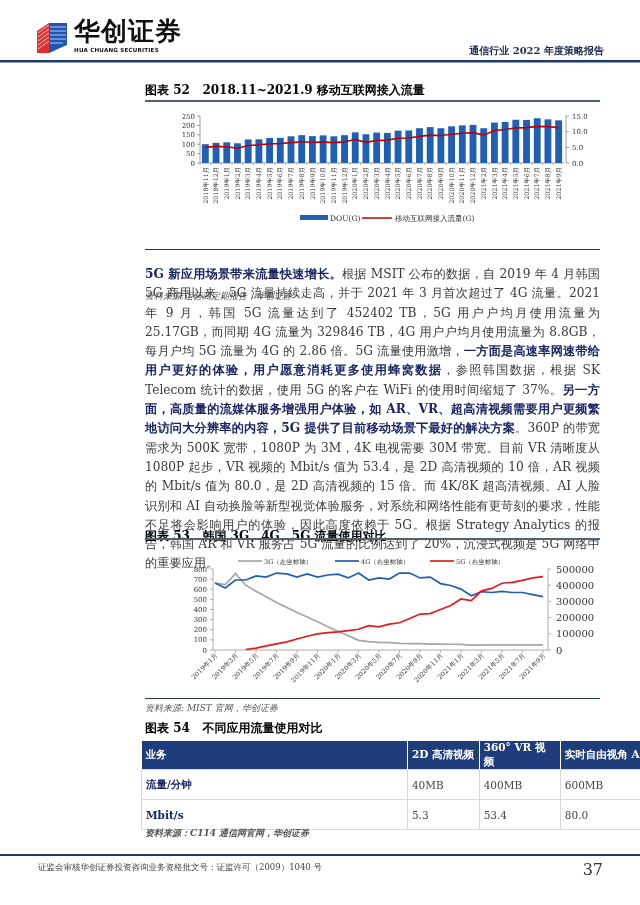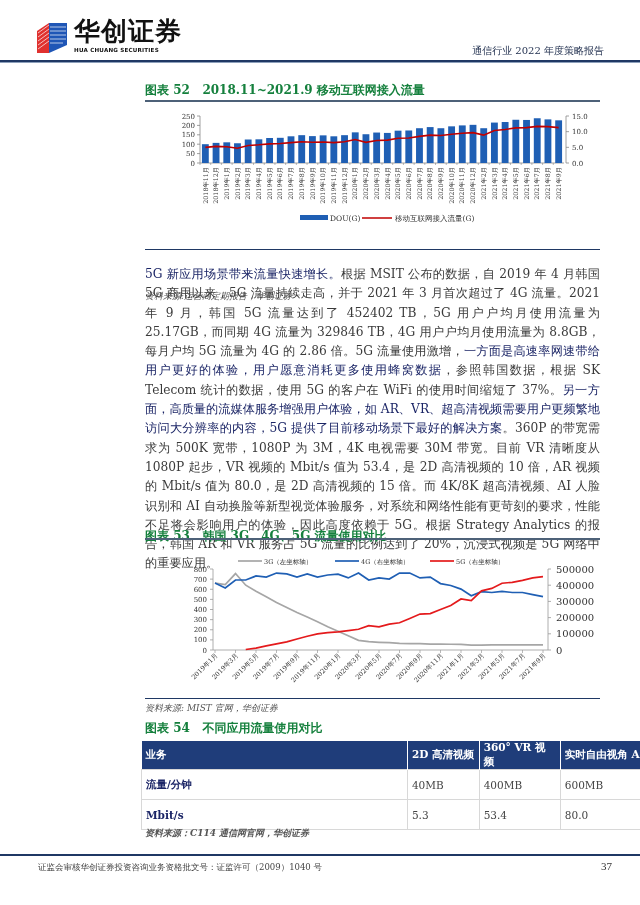--- a/index.html
+++ b/index.html
@@ -2,40 +2,40 @@
 <html><head>
 <meta charset="utf-8">
 <style>
   html,body{margin:0;padding:0;background:#ffffff;}
   body{width:640px;height:905px;position:relative;overflow:hidden;font-family:"DejaVu Serif","Liberation Serif",serif;color:#333;}
   .abs{position:absolute;}
   
   .logo-mark{left:33px;top:19px;width:36px;height:36px;}
   .logo-cn{left:74px;top:17px;font-family:"DejaVu Sans","Liberation Sans",sans-serif;font-weight:bold;font-size:26px;letter-spacing:1px;color:#111;line-height:28px;}
   .logo-en{left:74px;top:47px;font-family:"DejaVu Sans","Liberation Sans",sans-serif;font-weight:bold;font-size:5.6px;letter-spacing:0.2px;color:#111;}
-  .report-title{right:36px;top:44px;font-size:10px;font-weight:normal;color:#1b2a4a;}
+  .report-title{right:36px;top:44px;font-size:10px;font-weight:bold;color:#1b2a4a;}
   .header-rule{left:0;top:60px;width:640px;height:2px;background:#1f3864;}
   .header-rule2{left:0;top:62px;width:640px;height:1px;background:#8da0bb;}
   
-  .caption{left:145px;font-size:12px;font-weight:bold;color:#15803d;white-space:pre;}
+  .caption{left:145px;font-size:12px;font-weight:bold;color:#000000;white-space:pre;}
   .caption-rule{left:145px;width:455px;height:2px;background:#4d6178;}
   .source-rule{left:145px;width:455px;height:1px;background:#1f3864;}
   .source{left:145px;font-size:9px;font-style:italic;color:#555;}
   
   .para{left:145px;top:265px;width:455px;font-size:12.2px;line-height:19.3px;text-align:justify;color:#3a3a3a;}
-  .para .b{font-weight:normal;color:#1b2566;}
+  .para .b{font-weight:bold;color:#1b2566;}
   
   table.t{position:absolute;left:141px;top:741px;width:541px;border-collapse:collapse;font-size:10.5px;}
   table.t th{background:#1f3d7a;color:#fff;font-weight:bold;text-align:left;padding:0 4px;height:21px;border-right:1px solid #fff;}
   table.t td{height:29px;padding:0 4px;border:1px solid #d8d8d8;color:#444;}
   table.t td.rl{font-weight:bold;color:#1b2566;}
   
   .footer-rule{left:0;top:854px;width:640px;height:2px;background:#1f3864;}
   .footer-text{left:38px;top:862px;font-size:8.5px;color:#444;}
-  .page-num{right:28px;top:860px;font-size:11px;color:#333;font-family:Liberation Serif, serif;}
+  .page-num{right:37px;top:860px;font-size:16px;color:#333;}
   svg text{font-family:"DejaVu Serif","Liberation Serif",serif;}
 </style>
 </head>
 <body>
 
 <div class="abs logo-mark">
   <svg width="36" height="36" viewBox="0 0 36 36">
     <polygon points="4,12 16,4 16,34 4,34" fill="#e0312f"></polygon>
     <polygon points="16,4 34,4 34,26 16,34" fill="#1f56b6"></polygon>
     <g stroke="#ffffff" stroke-width="0.8" opacity="0.85">

